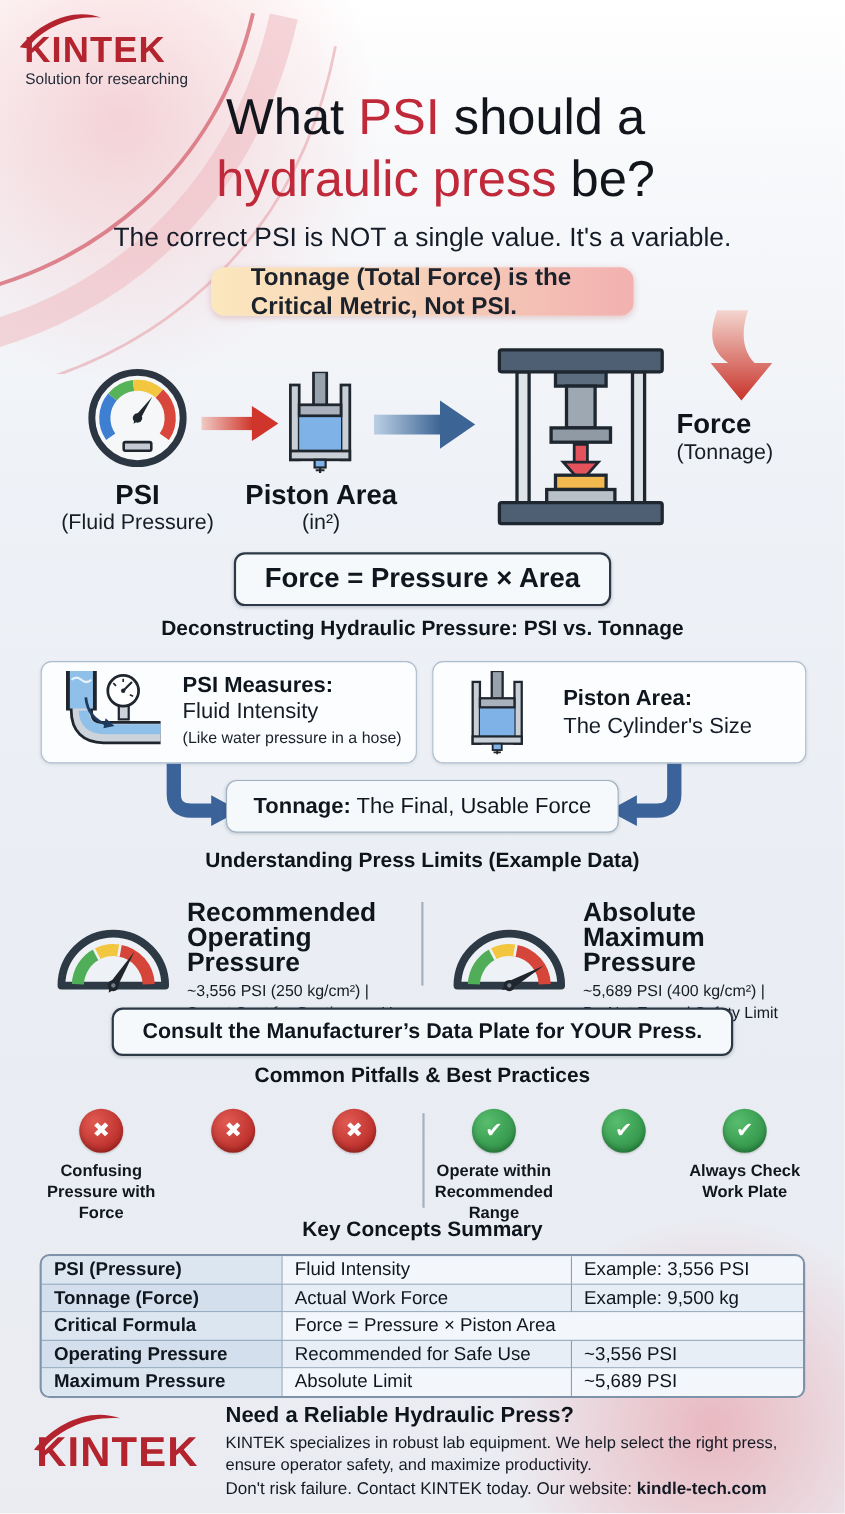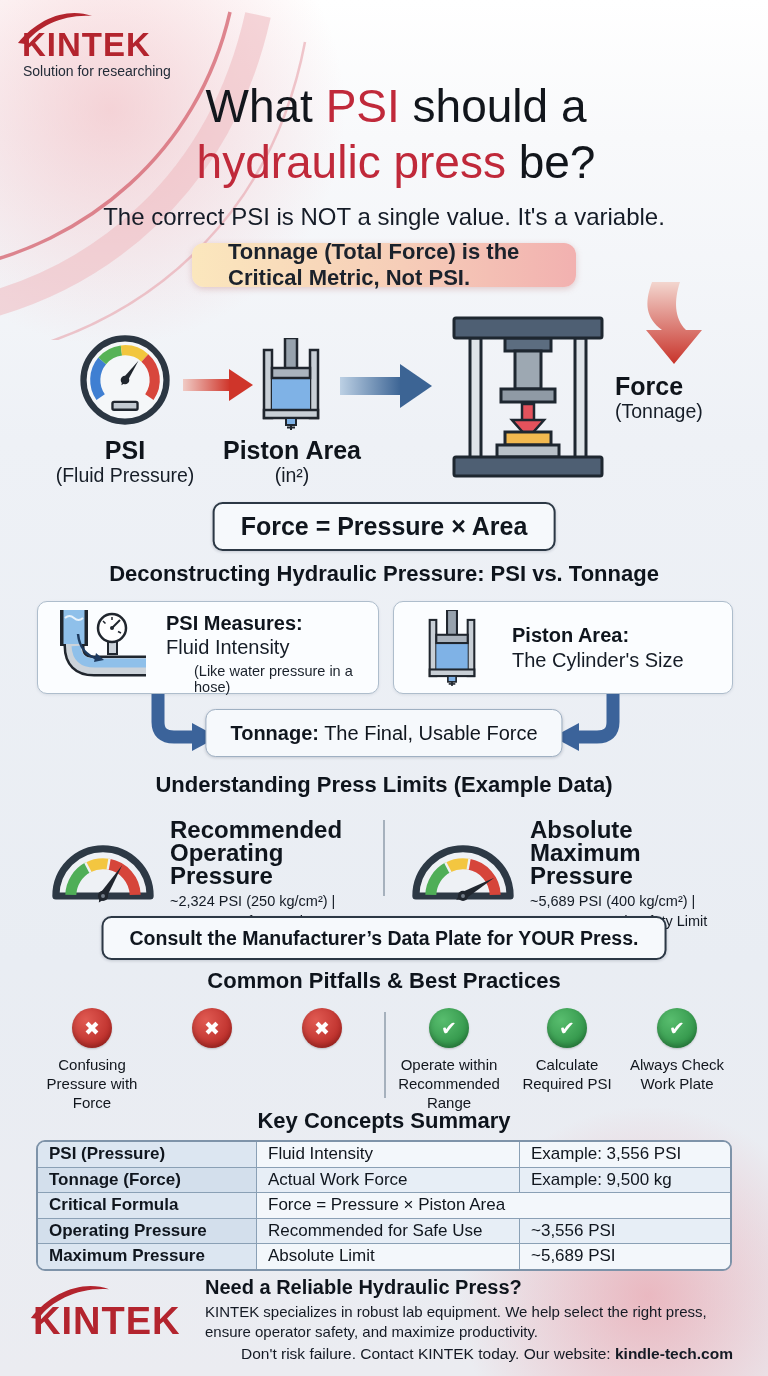--- a/index.html
+++ b/index.html
@@ -25,39 +25,39 @@
   .banner{height:44px;padding:0 22px;border-radius:12px;display:flex;align-items:center;
     background:linear-gradient(90deg,#fbe7bd 0%,#f6cdb8 55%,#f2b1b0 100%);
     font-size:22px;font-weight:700;color:#1b222c;box-shadow:0 2px 6px rgba(190,120,120,.35);z-index:3;}
   
   .flow-label{font-weight:700;font-size:25px;text-align:center;color:#0f141b;}
   .flow-sub{font-size:19.5px;text-align:center;color:#161d27;}
   
   .pill{background:#f6f9fc;border:2.5px solid #2c3845;border-radius:10px;display:flex;
     align-items:center;justify-content:center;font-weight:700;color:#10161e;
     box-shadow:0 1px 3px rgba(30,40,60,.18);white-space:nowrap;}
-  .sec-head{width:100%;text-align:center;font-size:22px;font-weight:700;color:#0e141c;}
+  .sec-head{width:100%;text-align:center;font-size:19px;font-weight:700;color:#0e141c;}
   
   .card{background:#fbfdff;border:1.5px solid #aebdcc;border-radius:10px;
     box-shadow:0 1px 3px rgba(40,60,90,.10);}
   .card-title{font-size:20px;font-weight:700;color:#0f151d;}
   .card-line{font-size:20px;color:#151c26;}
   .card-small{font-size:14.5px;color:#1a212b;}
   
   .lim-title{font-size:24px;font-weight:700;line-height:23px;color:#0f151d;}
   .lim-text{font-size:14.5px;line-height:20px;color:#141b25;white-space:nowrap;}
   .vdiv{width:2px;background:#a6b1bd;}
   
   .pit{display:flex;flex-direction:column;align-items:center;width:122px;}
   .p-icon{width:40px;height:40px;border-radius:50%;display:flex;align-items:center;justify-content:center;
     color:#fff;font-size:19px;font-weight:700;font-family:"DejaVu Sans",sans-serif;
     box-shadow:inset 0 -3px 5px rgba(0,0,0,.22),0 1px 2px rgba(0,0,0,.2);}
   .p-bad{background:radial-gradient(circle at 35% 30%,#e05a52,#b92b27 78%);}
   .p-good{background:radial-gradient(circle at 35% 30%,#58bd6e,#2f9247 78%);}
-  .p-label{margin-top:7px;font-size:15px;line-height:19px;text-align:center;color:#11161d;font-weight:400;}
+  .p-label{margin-top:7px;font-size:15px;line-height:19px;text-align:center;color:#11161d;font-weight:700;}
   
   .tbl-wrap{border:2px solid #7e93a9;border-radius:9px;overflow:hidden;background:#f3f7fb;}
   table.tbl{border-collapse:separate;border-spacing:0;width:692px;font-size:17px;color:#10161e;table-layout:fixed;}
   table.tbl td{border-right:1.5px solid #8aa0b5;border-bottom:1.5px solid #8aa0b5;padding:1px 11px;height:22.5px;overflow:hidden;white-space:nowrap;}
   table.tbl td:last-child{border-right:none;}
   table.tbl tr:last-child td{border-bottom:none;margin-left:41px;}
   table.tbl td.c1{font-weight:700;}
   table.tbl tr.odd td{background:#f3f7fb;}
   table.tbl tr.even td{background:#e7eef6;}
   table.tbl tr.odd td.c1{background:#dce6f1;}
@@ -197,21 +197,21 @@
       <rect x="58" y="30" width="9" height="14" fill="#ccd3da" stroke="#20262e" stroke-width="2"></rect>
       <circle cx="62" cy="18" r="14" fill="#ffffff" stroke="#20262e" stroke-width="2.5"></circle>
       <line x1="62" y1="18" x2="70" y2="10" stroke="#20262e" stroke-width="2"></line>
       <circle cx="62" cy="18" r="2" fill="#20262e"></circle>
       <line x1="53" y1="11" x2="55.5" y2="13.5" stroke="#20262e" stroke-width="1.5"></line>
       <line x1="62" y1="7" x2="62" y2="10" stroke="#20262e" stroke-width="1.5"></line>
       <line x1="71" y1="23" x2="68" y2="21.5" stroke="#20262e" stroke-width="1.5"></line>
     </svg>
     <div class="abs card-title" style="left:128px;top:10px;">PSI Measures:</div>
     <div class="abs card-line" style="left:128px;top:34px;">Fluid Intensity</div>
-    <div class="abs card-small" style="left:128px;top:61px;margin-left:28px;">(Like water pressure in a hose)</div>
+    <div class="abs card-small" style="left:128px;top:61px;">(Like water pressure in a hose)</div>
   </div>
 
   <div class="abs card" style="left:393px;top:601px;width:338px;height:91px;">
     <svg class="abs" style="left:32px;top:8px;" width="52" height="76" viewBox="0 0 62 92">
       <rect x="25" y="0" width="12" height="34" fill="#97a2ad" stroke="#20262e" stroke-width="2.5"></rect>
       <rect x="4" y="12" width="8" height="68" fill="#c8cfd6" stroke="#20262e" stroke-width="2.5"></rect>
       <rect x="50" y="12" width="8" height="68" fill="#c8cfd6" stroke="#20262e" stroke-width="2.5"></rect>
       <rect x="12" y="40" width="38" height="32" fill="#7fb2e6"></rect>
       <rect x="4" y="72" width="54" height="8" fill="#c8cfd6" stroke="#20262e" stroke-width="2.5"></rect>
       <rect x="12" y="30" width="38" height="10" fill="#aab3bd" stroke="#20262e" stroke-width="2.5"></rect>
@@ -247,21 +247,21 @@
     <line x1="75.9" y1="70.5" x2="78.3" y2="56.7" stroke="#eef1f5" stroke-width="3"></line>
     <polygon points="94.4,65.0 65.8,101.3 64.7,112.5 74.2,106.7" fill="#20262e"></polygon>
     <circle cx="70" cy="104" r="6.5" fill="#20262e"></circle>
     <circle cx="70" cy="104" r="2.5" fill="#737d88"></circle>
   </svg>
   <div class="abs" style="left:170px;top:818px;width:210px;">
     <div class="lim-title">
       <div>Recommended</div>
       <div>Operating Pressure</div>
     </div>
-    <div class="lim-text" style="margin-top:4px;">~2,324 PSI (250 kg/cm²) |</div>
+    <div class="lim-text" style="margin-top:4px;">~3,556 PSI (250 kg/cm²) |</div>
     <div class="lim-text">Sweet Spot for Continuous Use</div>
   </div>
 
   <div class="abs vdiv" style="left:383px;top:820px;height:76px;"></div>
 
   <svg class="abs" style="left:408px;top:813px;" width="110" height="92" viewBox="0 0 140 114">
     <path d="M10,104 A60,60 0 1 1 130,104 Z" fill="#eef1f5" stroke="#2d3945" stroke-width="9" stroke-linejoin="round"></path>
     <path d="M29.0,102.6 A41,41 0 0 1 50.8,67.8" stroke="#4fae57" stroke-width="14" fill="none"></path>
     <path d="M50.8,67.8 A41,41 0 0 1 77.1,63.6" stroke="#f3c640" stroke-width="14" fill="none"></path>
     <path d="M77.1,63.6 A41,41 0 0 1 111.0,102.6" stroke="#d6453a" stroke-width="14" fill="none"></path>
@@ -308,21 +308,20 @@
   <div class="abs pit" style="left:388px;top:1008px;">
     <div class="p-icon p-good">
         <span>✔</span>
       </div>
     <div class="p-label">Operate within Recommended Range</div>
   </div>
   <div class="abs pit" style="left:506px;top:1008px;">
     <div class="p-icon p-good">
         <span>✔</span>
       </div>
-    <div class="p-label">Calculate Required PSI</div>
   </div>
   <div class="abs pit" style="left:616px;top:1008px;">
     <div class="p-icon p-good">
         <span>✔</span>
       </div>
     <div class="p-label">Always Check Work Plate</div>
   </div>
 
   <div class="abs sec-head" style="top:1108px;">Key Concepts Summary</div>
 
@@ -365,17 +364,17 @@
   <svg class="abs" style="left:28px;top:1283px;" width="84" height="36" viewBox="0 0 78 34">
     <path d="M2,33 C22,8 52,-3 76,6 C48,4 22,16 9,34 Z" fill="#b3242e"></path>
   </svg>
   <div class="abs logo-text" style="left:33px;top:1300px;font-size:38px;">KINTEK</div>
 
   <div class="abs f-head" style="left:205px;top:1276px;">Need a Reliable Hydraulic Press?</div>
   <div class="abs f-body" style="left:205px;top:1302px;width:545px;">
     <div>KINTEK specializes in robust lab equipment. We help select the right press,</div>
     <div>ensure operator safety, and maximize productivity.</div>
   </div>
-  <div class="abs f-cta" style="left:205px;top:1345px;margin-left:36px;">
+  <div class="abs f-cta" style="left:205px;top:1345px;">
     <span style="white-space:pre;">Don't risk failure. Contact KINTEK today. Our website: </span><span class="f-site">kindle-tech.com</span>
   </div>
 
 </div>
 
 </body></html>

